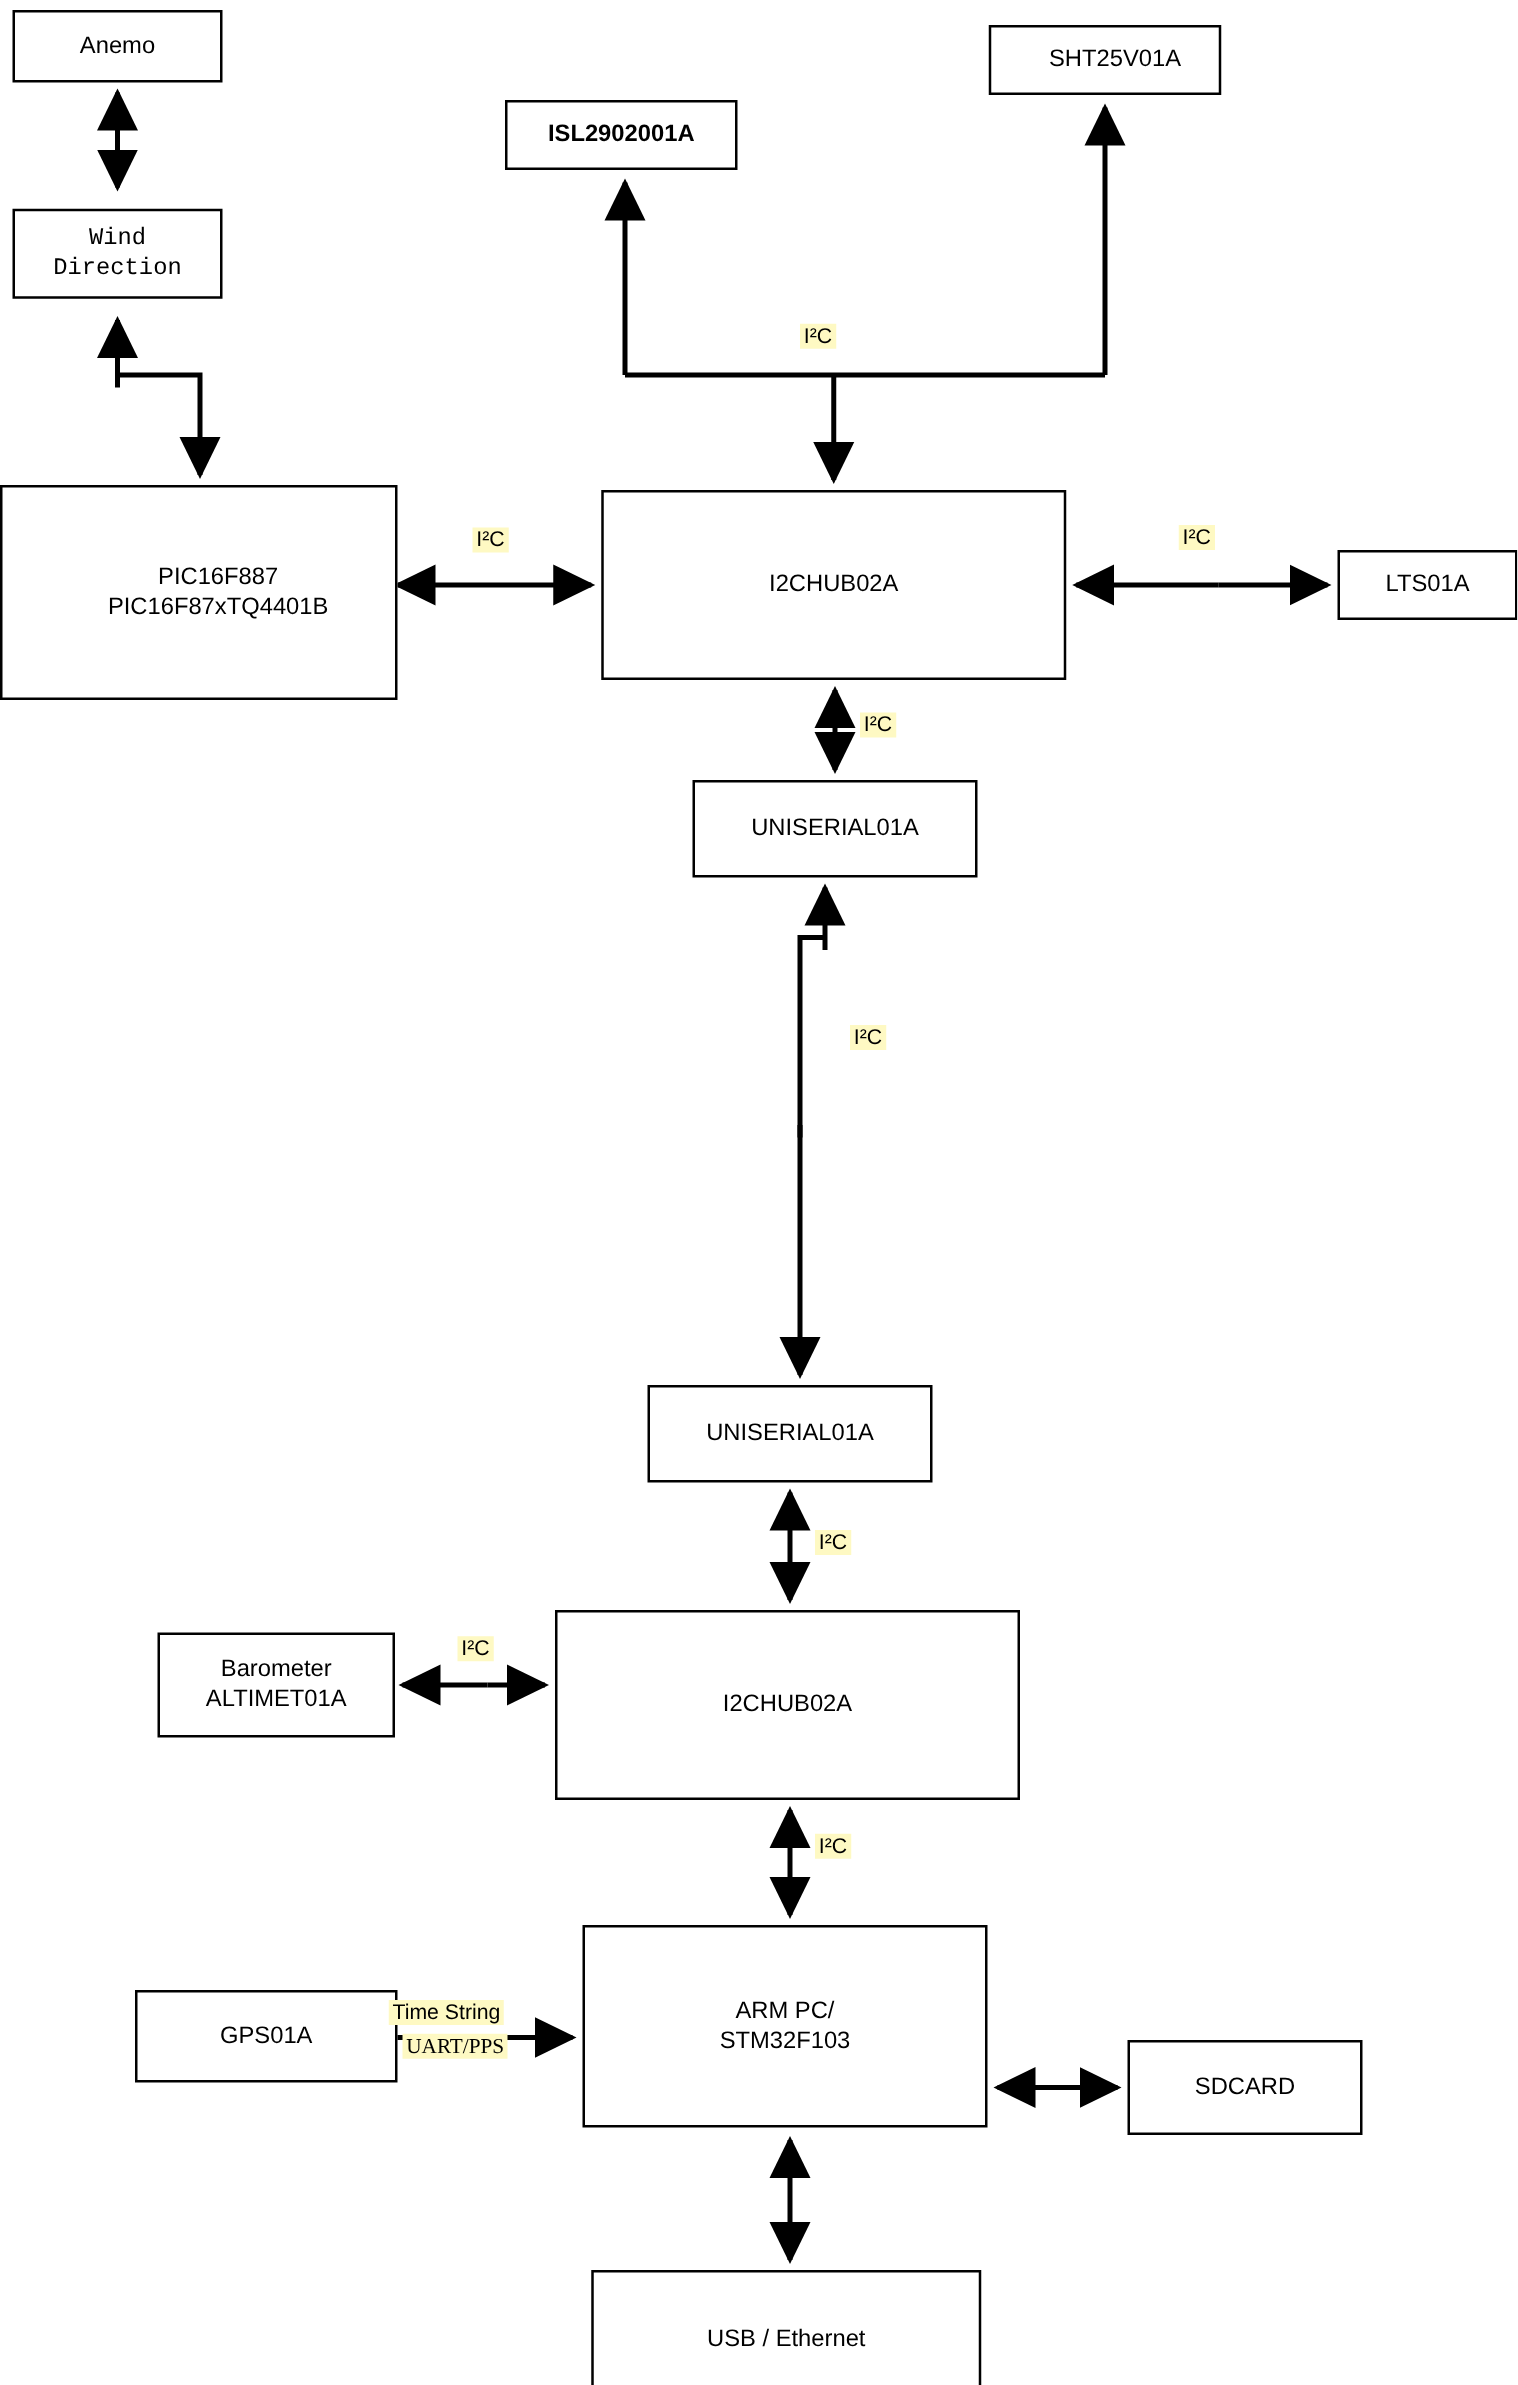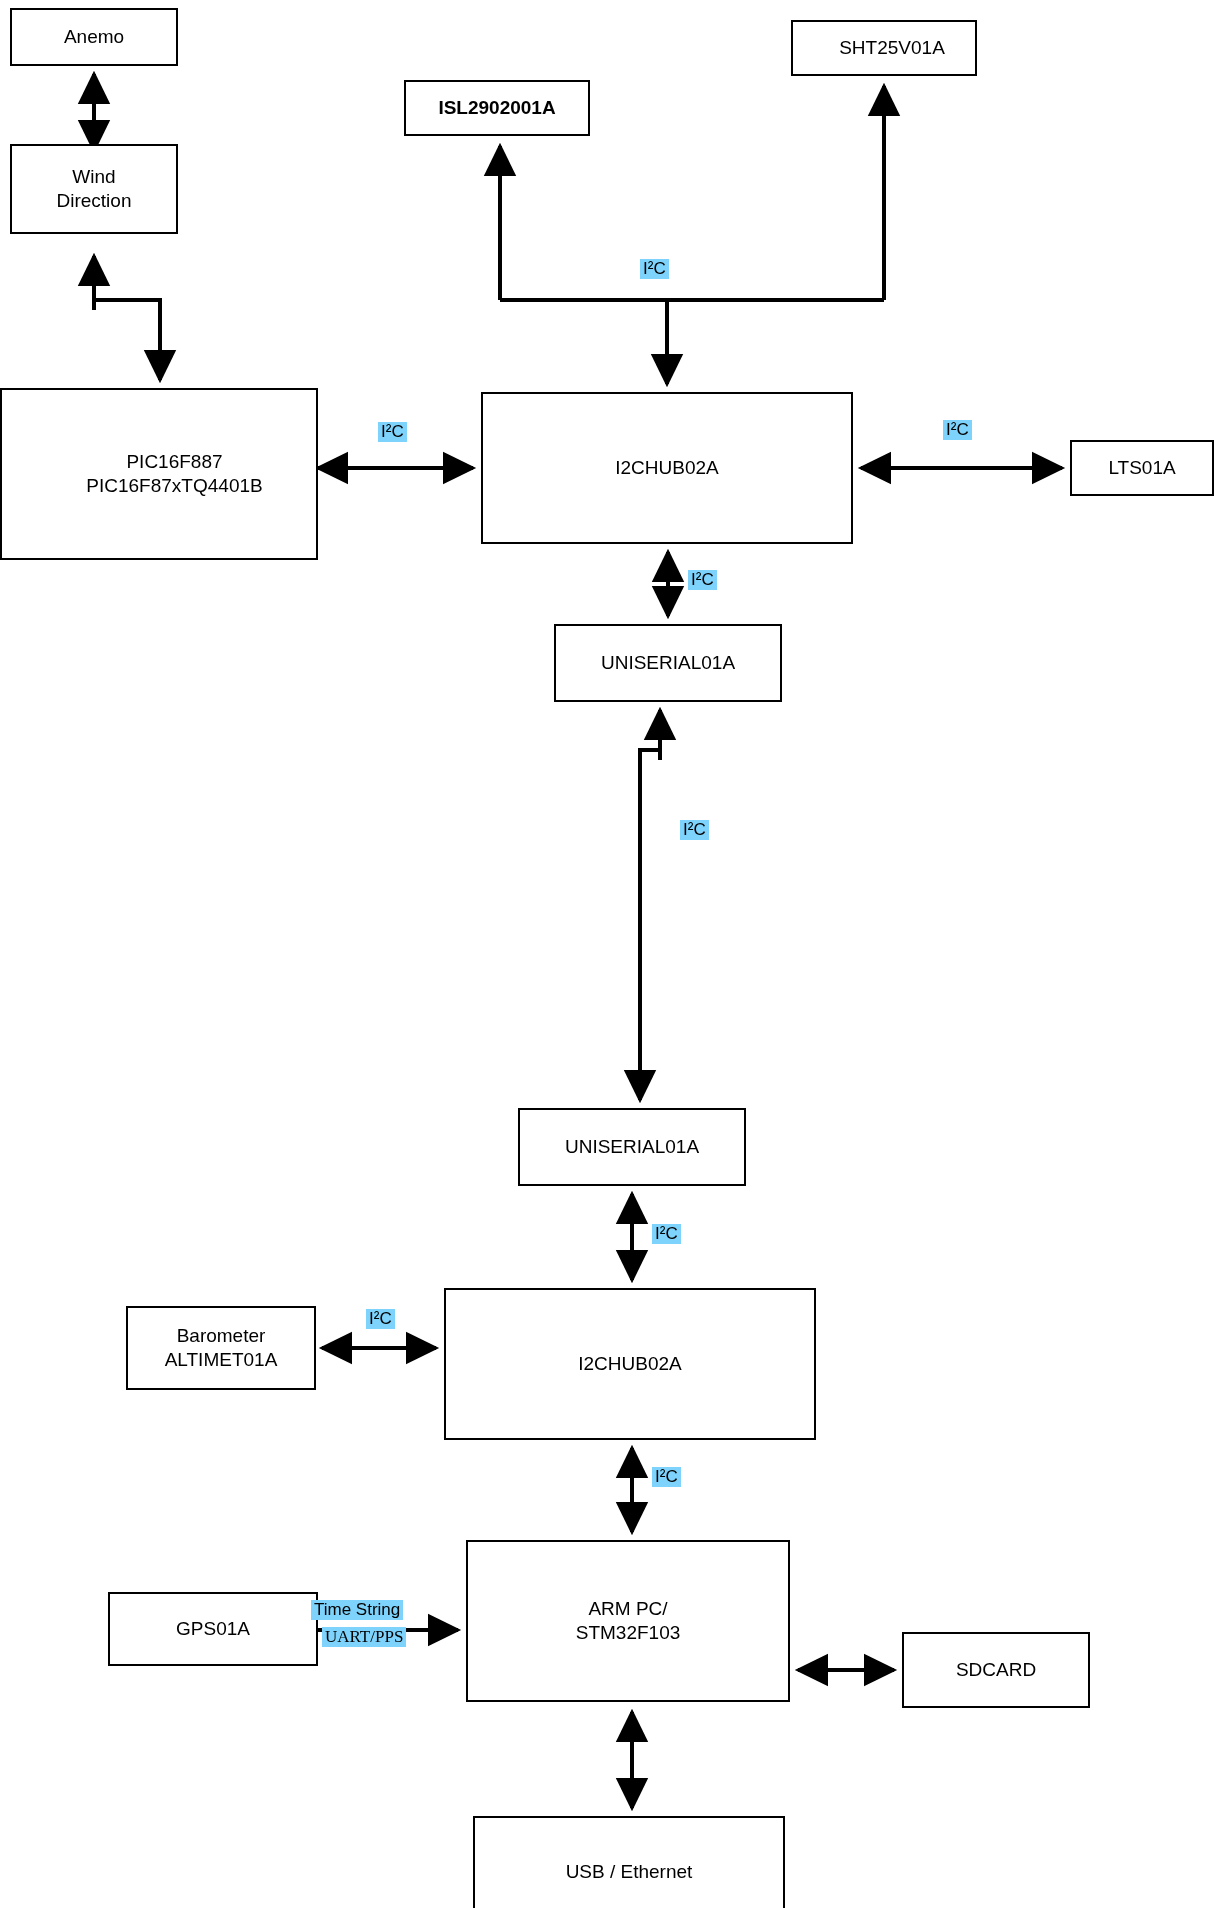--- a/index.html
+++ b/index.html
@@ -29,21 +29,21 @@
     color: #000000;
     font-size: 19px;
     line-height: 1.25;
     white-space: pre-line;
     z-index: 3;
   }
   .edge-label {
     position: absolute;
     color: #000000;
     font-size: 17px;
-    background: #7dd3fc;
+    background: #fef9c3;
     padding: 0 3px;
     white-space: nowrap;
     z-index: 4;
   }
   svg.wires {
     position: absolute;
     left: 0;
     top: 0;
     width: 1214px;
     height: 1908px;
@@ -102,21 +102,21 @@
 
       <path d="M866,1670 L798,1670"></path>
       <path d="M866,1670 L894,1670"></path>
 
       <path d="M632,1760 L632,1712"></path>
       <path d="M632,1760 L632,1808"></path>
     </g>
   </svg>
 
   <div class="node" style="left:10px;top:8px;width:168px;height:58px;">Anemo</div>
-  <div class="node" style="left:10px;top:144px;width:168px;height:90px;">Wind
+  <div class="node" style="left:10px;top:167px;width:168px;height:72px;font-family:Liberation Mono, monospace;">Wind
 Direction</div>
   <div class="node" style="left:404px;top:80px;width:186px;height:56px;font-weight:bold;">ISL2902001A</div>
   <div class="node" style="left:791px;top:20px;width:186px;height:56px;padding-left:16px;">SHT25V01A</div>
   <div class="node" style="left:0px;top:388px;width:318px;height:172px;padding-left:31px;">PIC16F887
 PIC16F87xTQ4401B</div>
   <div class="node" style="left:481px;top:392px;width:372px;height:152px;">I2CHUB02A</div>
   <div class="node" style="left:1070px;top:440px;width:144px;height:56px;">LTS01A</div>
   <div class="node" style="left:554px;top:624px;width:228px;height:78px;">UNISERIAL01A</div>
   <div class="node" style="left:518px;top:1108px;width:228px;height:78px;">UNISERIAL01A</div>
   <div class="node" style="left:126px;top:1306px;width:190px;height:84px;">Barometer

